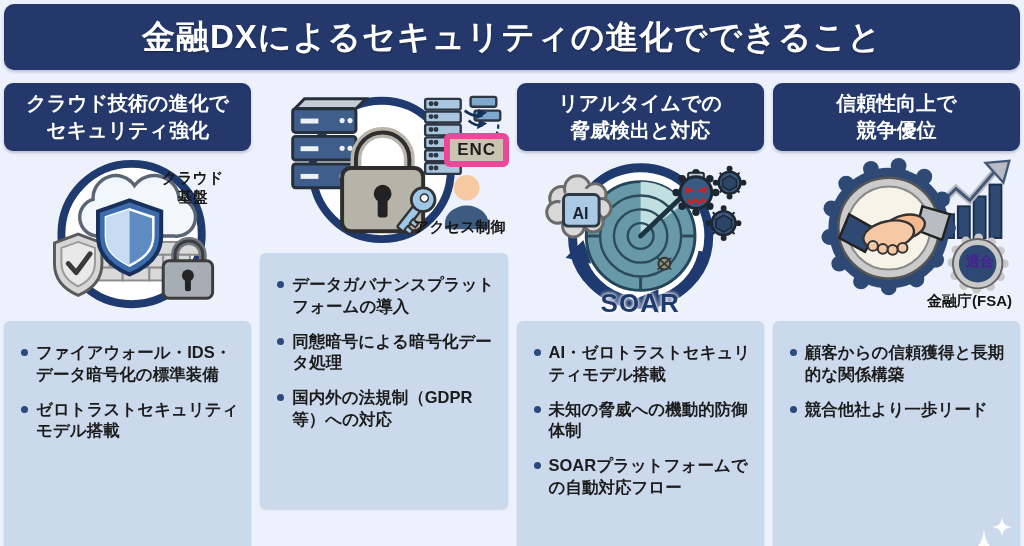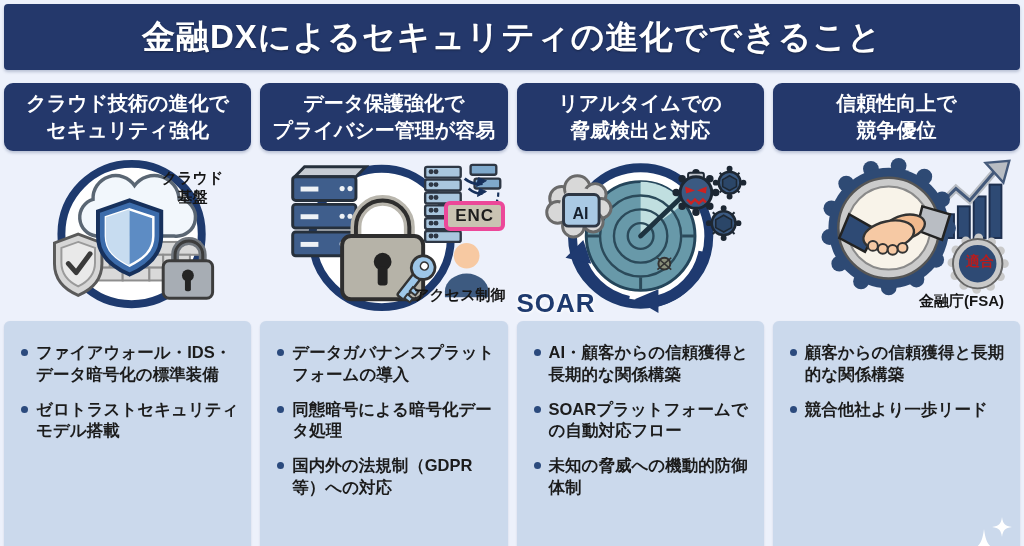--- a/index.html
+++ b/index.html
@@ -6,21 +6,21 @@
   html,body { width:1024px; height:546px; overflow:hidden; }
   body {
     background:#edf1fb;
     font-family:"Liberation Sans","DejaVu Sans",sans-serif;
     color:#1b1b1b;
   }
   .banner {
     margin:4px 4px 13px 4px;
     height:66px;
     background:#24386b;
-    border-radius:4px;
+    border-radius:10px;
     display:flex; align-items:center; justify-content:center;
     box-shadow:0 2px 3px rgba(30,50,100,.25);
   }
   .banner h1 {
     color:#ffffff; font-size:33px; font-weight:bold; letter-spacing:1px;
     text-shadow:0 1px 2px rgba(0,0,0,.35);
   }
   .columns {
     display:grid; grid-template-columns:repeat(4,1fr);
     gap:9px; padding:0 4px;
@@ -35,40 +35,40 @@
     text-align:center; white-space:pre-line;
   }
   .icon-area { position:relative; height:170px; }
   .icon-area svg { position:absolute; left:0; top:0; width:100%; height:100%; }
   .icon-label {
     position:absolute; font-size:15px; font-weight:bold; color:#161616;
     line-height:1.25; white-space:pre-line; text-align:center;
   }
   .label-c1 { right:28px; top:18px; }
   .label-c2 { right:2px; bottom:16px;margin-left:25px; }
-  .label-c4 { right:16px; bottom:10px; }
+  .label-c4 { right:8px; bottom:10px; }
   .mini-badge {
     position:absolute; font-weight:bold; color:#1d1d1d;
   }
   .enc-badge {
-    left:184px; top:50px; background:#c9c3b2; border:4px solid #ec4899;
+    left:184px; top:50px; background:#c9c3b2; border:6px solid #ec4899;
     border-radius:6px; padding:1px 7px; font-size:17px; letter-spacing:1px;
   }
   .ai-badge {
     left:46px; top:48px; width:36px; height:30px; font-size:16px;
     display:flex; align-items:center; justify-content:center; color:#16202e;
   }
   .soar-text {
-    position:absolute; left:0; right:0; bottom:2px; text-align:left;
+    position:absolute; left:0; right:0; bottom:2px; text-align:center;
     font-size:26px; font-weight:bold; color:#1e3a6e; letter-spacing:1px;
     text-shadow:0 0 4px #fff,0 0 4px #fff;
   }
   .tekigo-text {
     position:absolute; left:186px; top:102px; width:42px; text-align:center;
-    color:#b91c1c; font-size:14px; font-weight:bold;
+    color:#4c1d95; font-size:14px; font-weight:bold;
   }
   .bullet-box {
     position:relative; height:256px; background:#cbd9ec; border-radius:6px;
     padding:21px 12px 0 15px; box-shadow:0 1px 2px rgba(30,50,100,.15);
   }
   .bullet { display:flex; margin-bottom:13px; }
   .dot {
     flex:0 0 7px; width:7px; height:7px; border-radius:50%;
     background:#2b4a7d; margin:7px 8px 0 2px;
   }
@@ -134,24 +134,20 @@
           <span class="btext">ファイアウォール・IDS・データ暗号化の標準装備</span>
         </div>
       <div class="bullet">
           <span class="dot"></span>
           <span class="btext">ゼロトラストセキュリティモデル搭載</span>
         </div>
     </div>
   </section>
 
   <section>
-    <div class="col-header">
-      <h2>データ保護強化で
-プライバシー管理が容易</h2>
-    </div>
     <div class="icon-area">
       <svg viewBox="0 0 248 172">
         <circle cx="122" cy="88" r="70" fill="#ffffff" stroke="#1e3a6e" stroke-width="8"></circle>
         <g stroke="#26303c" stroke-width="3">
           <polygon points="34,26 44,16 106,16 96,26" fill="#c6ccd4"></polygon>
           <rect x="32" y="26" width="64" height="24" rx="3" fill="#3f5e8c"></rect>
           <rect x="40" y="36" width="18" height="5" fill="#eef2f6" stroke="none"></rect>
           <circle cx="82" cy="38" r="2.6" fill="#eef2f6" stroke="none"></circle>
             <circle cx="90" cy="38" r="2.6" fill="#eef2f6" stroke="none"></circle>
           <rect x="32" y="54" width="64" height="24" rx="3" fill="#3f5e8c"></rect>
@@ -322,29 +318,29 @@
           <path d="M188 102 A64 64 0 0 1 140 152" stroke-width="11"></path>
           <polygon points="118,150 142,140 142,164" fill="#1f3a70" stroke="none"></polygon>
         </g>
       </svg>
       <div class="mini-badge ai-badge">AI</div>
       <div class="soar-text">SOAR</div>
     </div>
     <div class="bullet-box">
       <div class="bullet">
           <span class="dot"></span>
-          <span class="btext">AI・顧客からの信頼獲得と長期的な関係構築</span>
+          <span class="btext">AI・ゼロトラストセキュリティモデル搭載</span>
+        </div>
+      <div class="bullet">
+          <span class="dot"></span>
+          <span class="btext">未知の脅威への機動的防御体制</span>
         </div>
       <div class="bullet">
           <span class="dot"></span>
           <span class="btext">SOARプラットフォームでの自動対応フロー</span>
-        </div>
-      <div class="bullet">
-          <span class="dot"></span>
-          <span class="btext">未知の脅威への機動的防御体制</span>
         </div>
     </div>
   </section>
 
   <section>
     <div class="col-header">
       <h2>信頼性向上で
 競争優位</h2>
     </div>
     <div class="icon-area">

